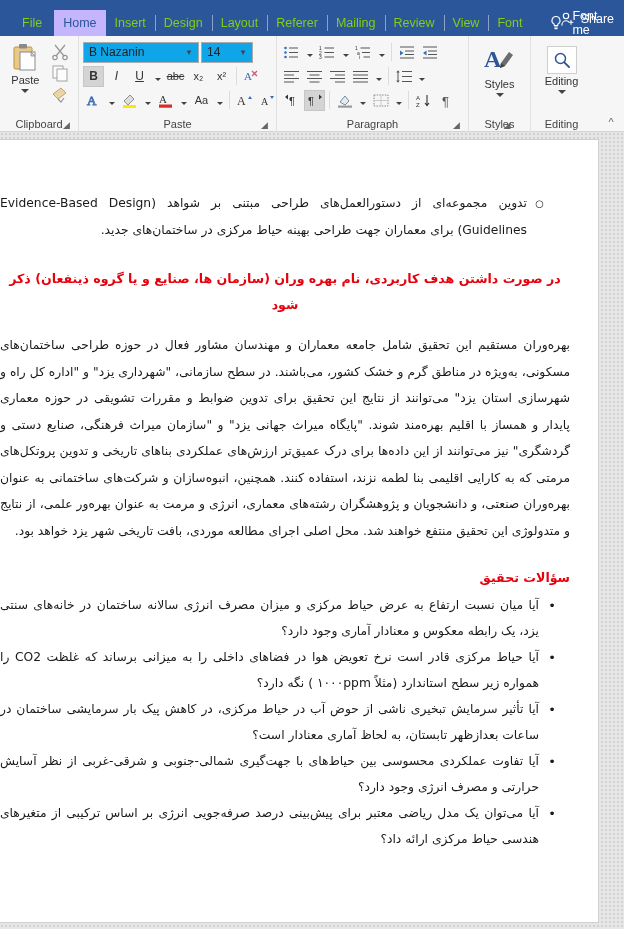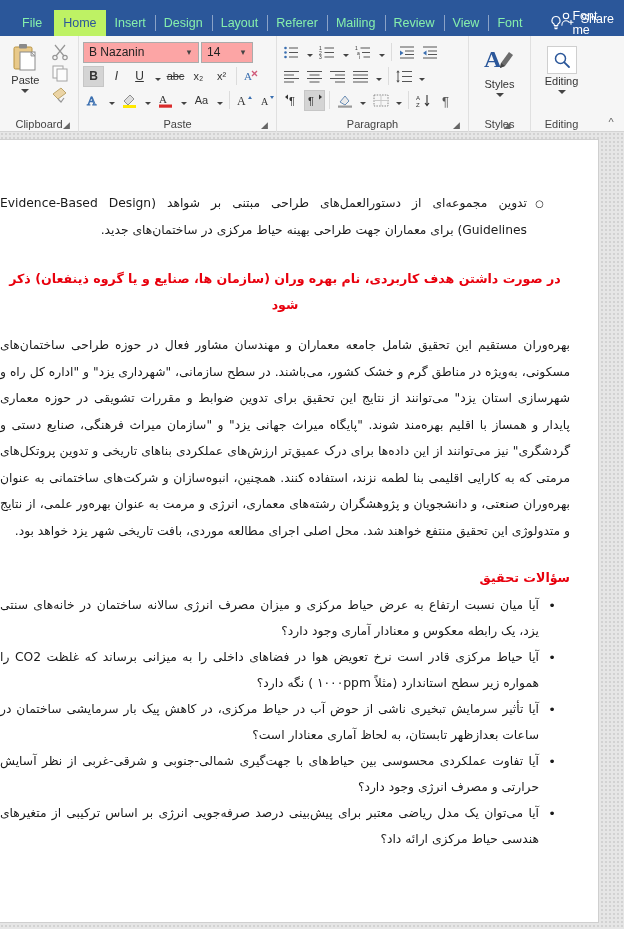--- a/index.html
+++ b/index.html
@@ -16,39 +16,39 @@
   .tabbar {
     height: 36px;
     background: #2b579a;
     display: flex;
     align-items: flex-end;
     direction: ltr;
     padding-left: 10px;
     position: relative;
   }
   .tab {
-    color: #86efac;
+    color: #84cc16;
     font-size: 12.5px;
     padding: 0 9px;
     height: 26px;
     line-height: 26px;
     white-space: nowrap;
     position: relative;
     cursor: default;
   }
   .tab + .tab::before {
     content: "";
     position: absolute;
     left: 0; top: 5px;
     width: 1px; height: 16px;
     background: rgba(255,255,255,0.45);
   }
   .tab.file { padding: 0 12px; }
   .tab.active {
-    background: #bef264;
+    background: #c4b5fd;
     color: #2b579a;
   }
   .tab.active::before { display: none; }
   .tab.active + .tab::before { display: none; }
 
   .tellme-wrap {
     display: flex;
     align-items: center;
     color: #fff;
     font-size: 12.5px;
@@ -137,21 +137,21 @@
     align-items: center;
   }
   .mini-ico { width: 20px; height: 19px; opacity: .75; }
 
   
   .g-font { width: 198px; }
   .font-rows { display: flex; flex-direction: column; gap: 2px; padding-top: 2px; }
   .frow { display: flex; align-items: center; gap: 2px; height: 22px; }
   .combo {
     border: 1px solid #ababab;
-    background: #fca5a5;
+    background: #0ea5e9;
     height: 21px;
     display: flex;
     align-items: center;
     padding: 0 2px 0 5px;
     font-size: 12px;
     color: #222;
   }
   .combo .cval { flex: 1; white-space: nowrap; overflow: hidden; }
   .combo .cchev {
     width: 14px; text-align: center; color: #444; font-size: 9px;

